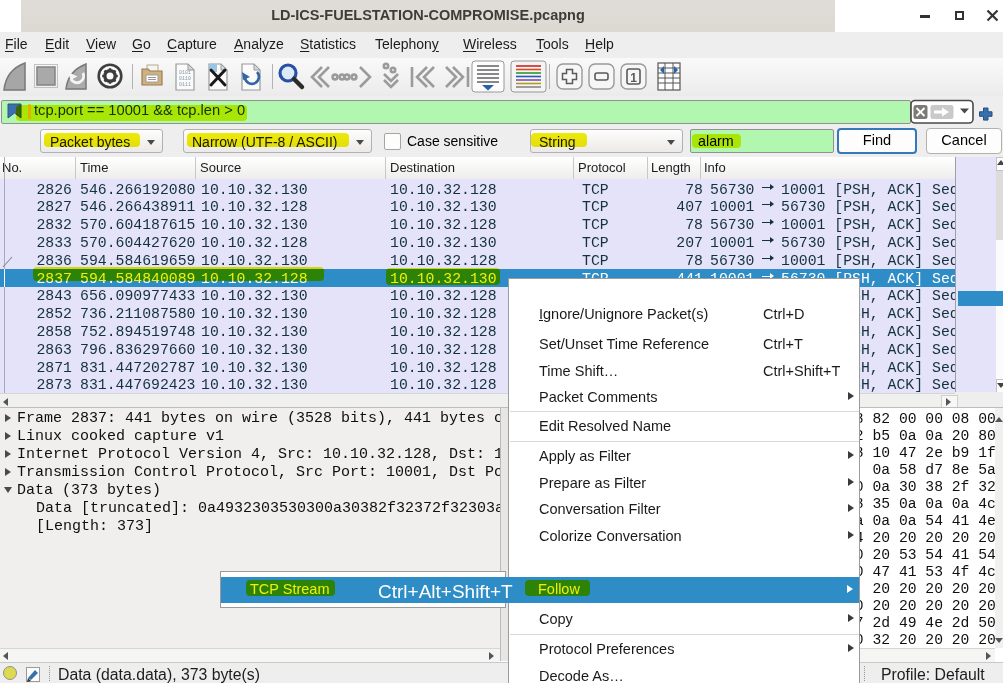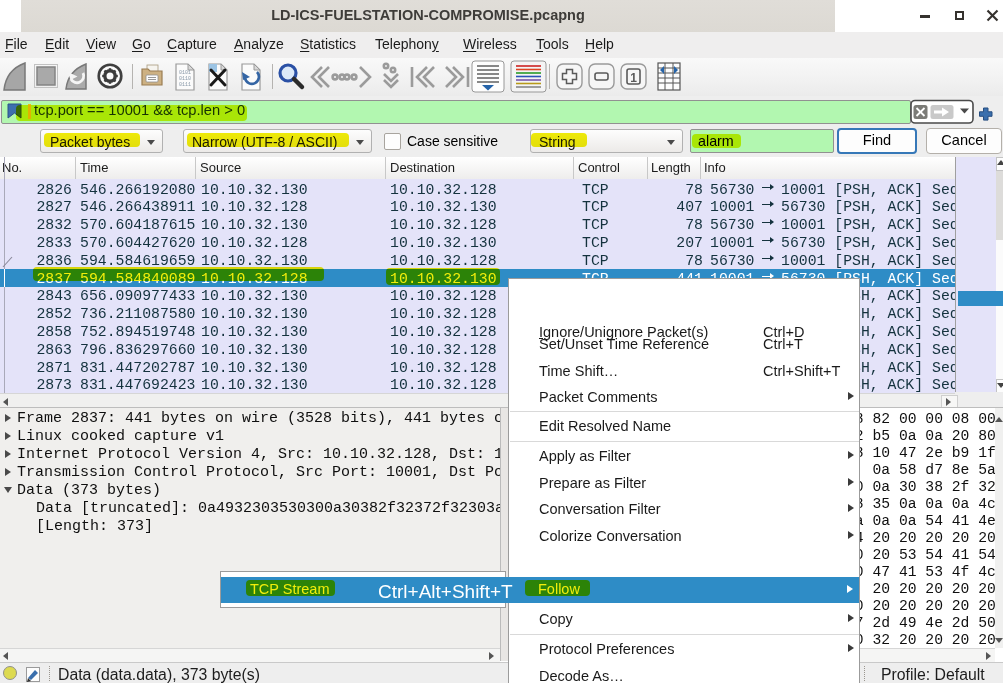--- a/index.html
+++ b/index.html
@@ -307,21 +307,21 @@
     </div>
   <div class="abs" style="left:837px;top:1px;width:80px;height:26px;background:#fdfdfd;border:2px solid #3678b8;border-radius:4px;box-sizing:border-box;text-align:center;font-size:14.6px;line-height:21px;">Find</div>
   <div class="abs" style="left:926px;top:1px;width:76px;height:26px;background:#fdfdfd;border:1px solid #b4b0aa;border-radius:4px;box-sizing:border-box;text-align:center;font-size:14.6px;line-height:23px;">Cancel</div>
 </div>
 
 <div id="plheader" class="abs">
   <span style="left:2px;">No.</span>
   <span style="left:80px;">Time</span>
   <span style="left:200px;">Source</span>
   <span style="left:390px;">Destination</span>
-  <span style="left:578px;">Control</span>
+  <span style="left:578px;">Protocol</span>
   <span style="left:651px;">Length</span>
   <span style="left:704px;">Info</span>
   <div class="hsep" style="left:75px;"></div>
   <div class="hsep" style="left:195px;"></div>
   <div class="hsep" style="left:385px;"></div>
   <div class="hsep" style="left:573px;"></div>
   <div class="hsep" style="left:647px;"></div>
   <div class="hsep" style="left:700px;"></div>
 </div>
 
@@ -512,21 +512,21 @@
       <path d="M4,13 L11,5 L14,8 L7,15 z" fill="#3a6fad"></path>
       <path d="M4,13 l-1,4 4,-1 z" fill="#333"></path>
     </svg>
   <div class="abs" style="left:49px;top:3px;width:1px;height:15px;border-left:1px dotted #9a968f;"></div>
   <div class="abs" style="left:58px;top:3px;">Data (data.data), 373 byte(s)</div>
   <div class="abs" style="left:864px;top:3px;width:1px;height:15px;border-left:1px dotted #9a968f;"></div>
   <div class="abs" style="left:881px;top:3px;">Profile: Default</div>
 </div>
 
 <div id="ctxmenu" class="abs">
-    <div class="mi" style="top:40px;padding-left:19px;">
+    <div class="mi" style="top:22px;padding-left:19px;">
       <span class="lab"><u>I</u>gnore/Unignore Packet(s)</span>
       <span class="sc">Ctrl+D</span>
     </div>
     <div class="mi" style="top:52px;">
       <span class="lab">Set/Unset Time Reference</span>
       <span class="sc">Ctrl+T</span>
     </div>
     <div class="mi" style="top:105px;">
       <span class="lab">Packet Comments</span>
       <span class="sub"></span>

